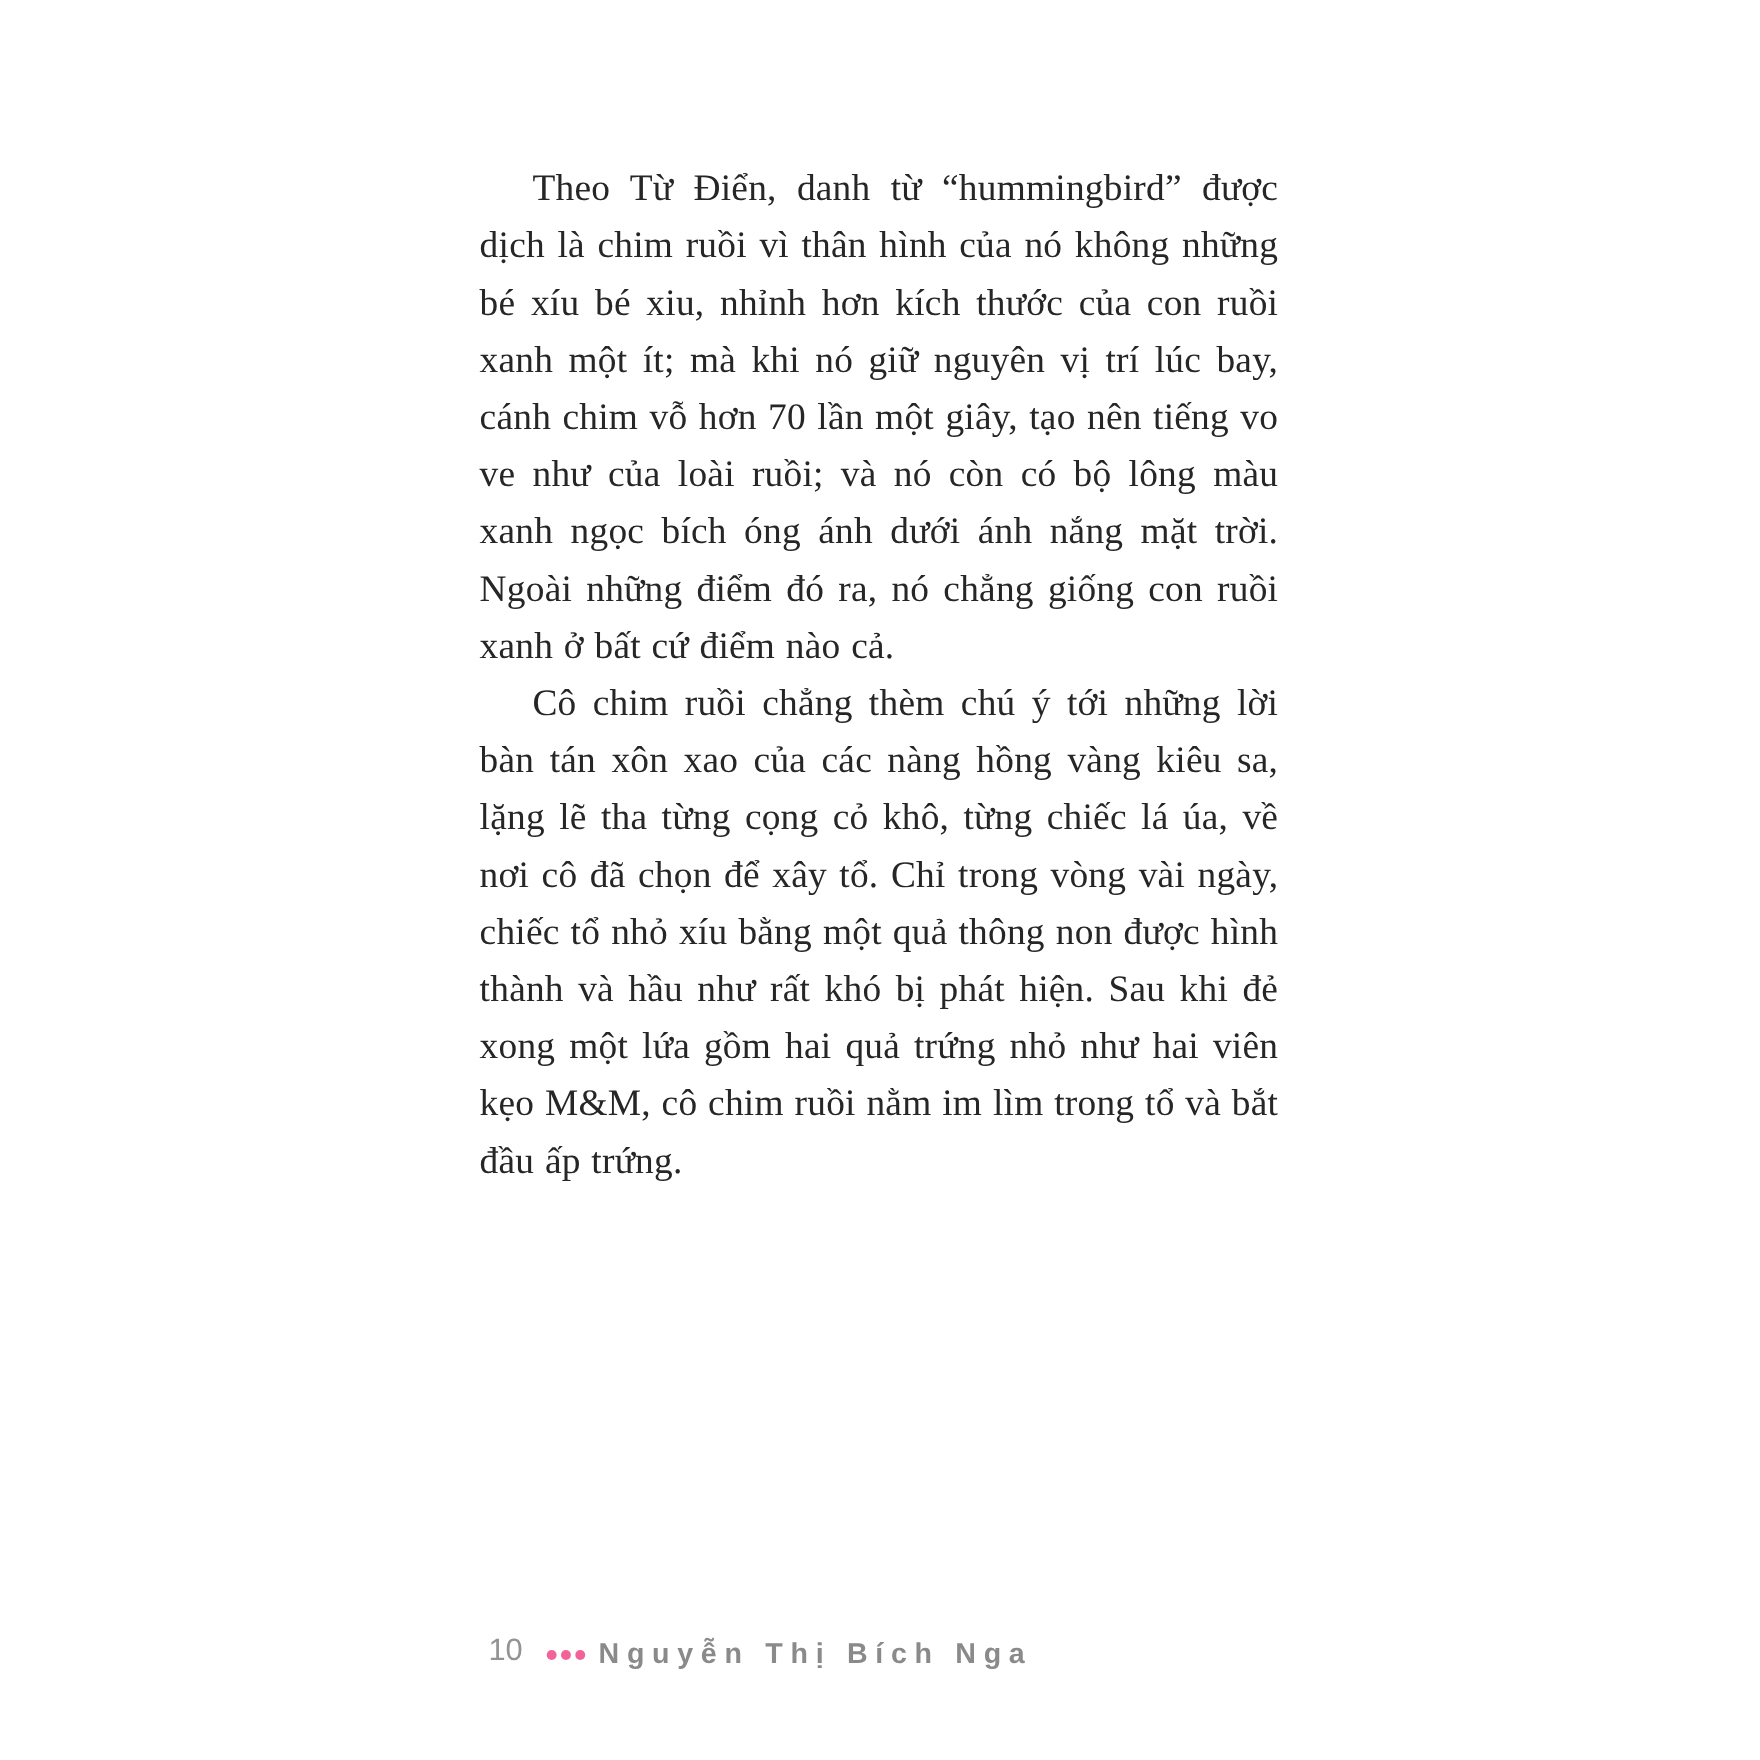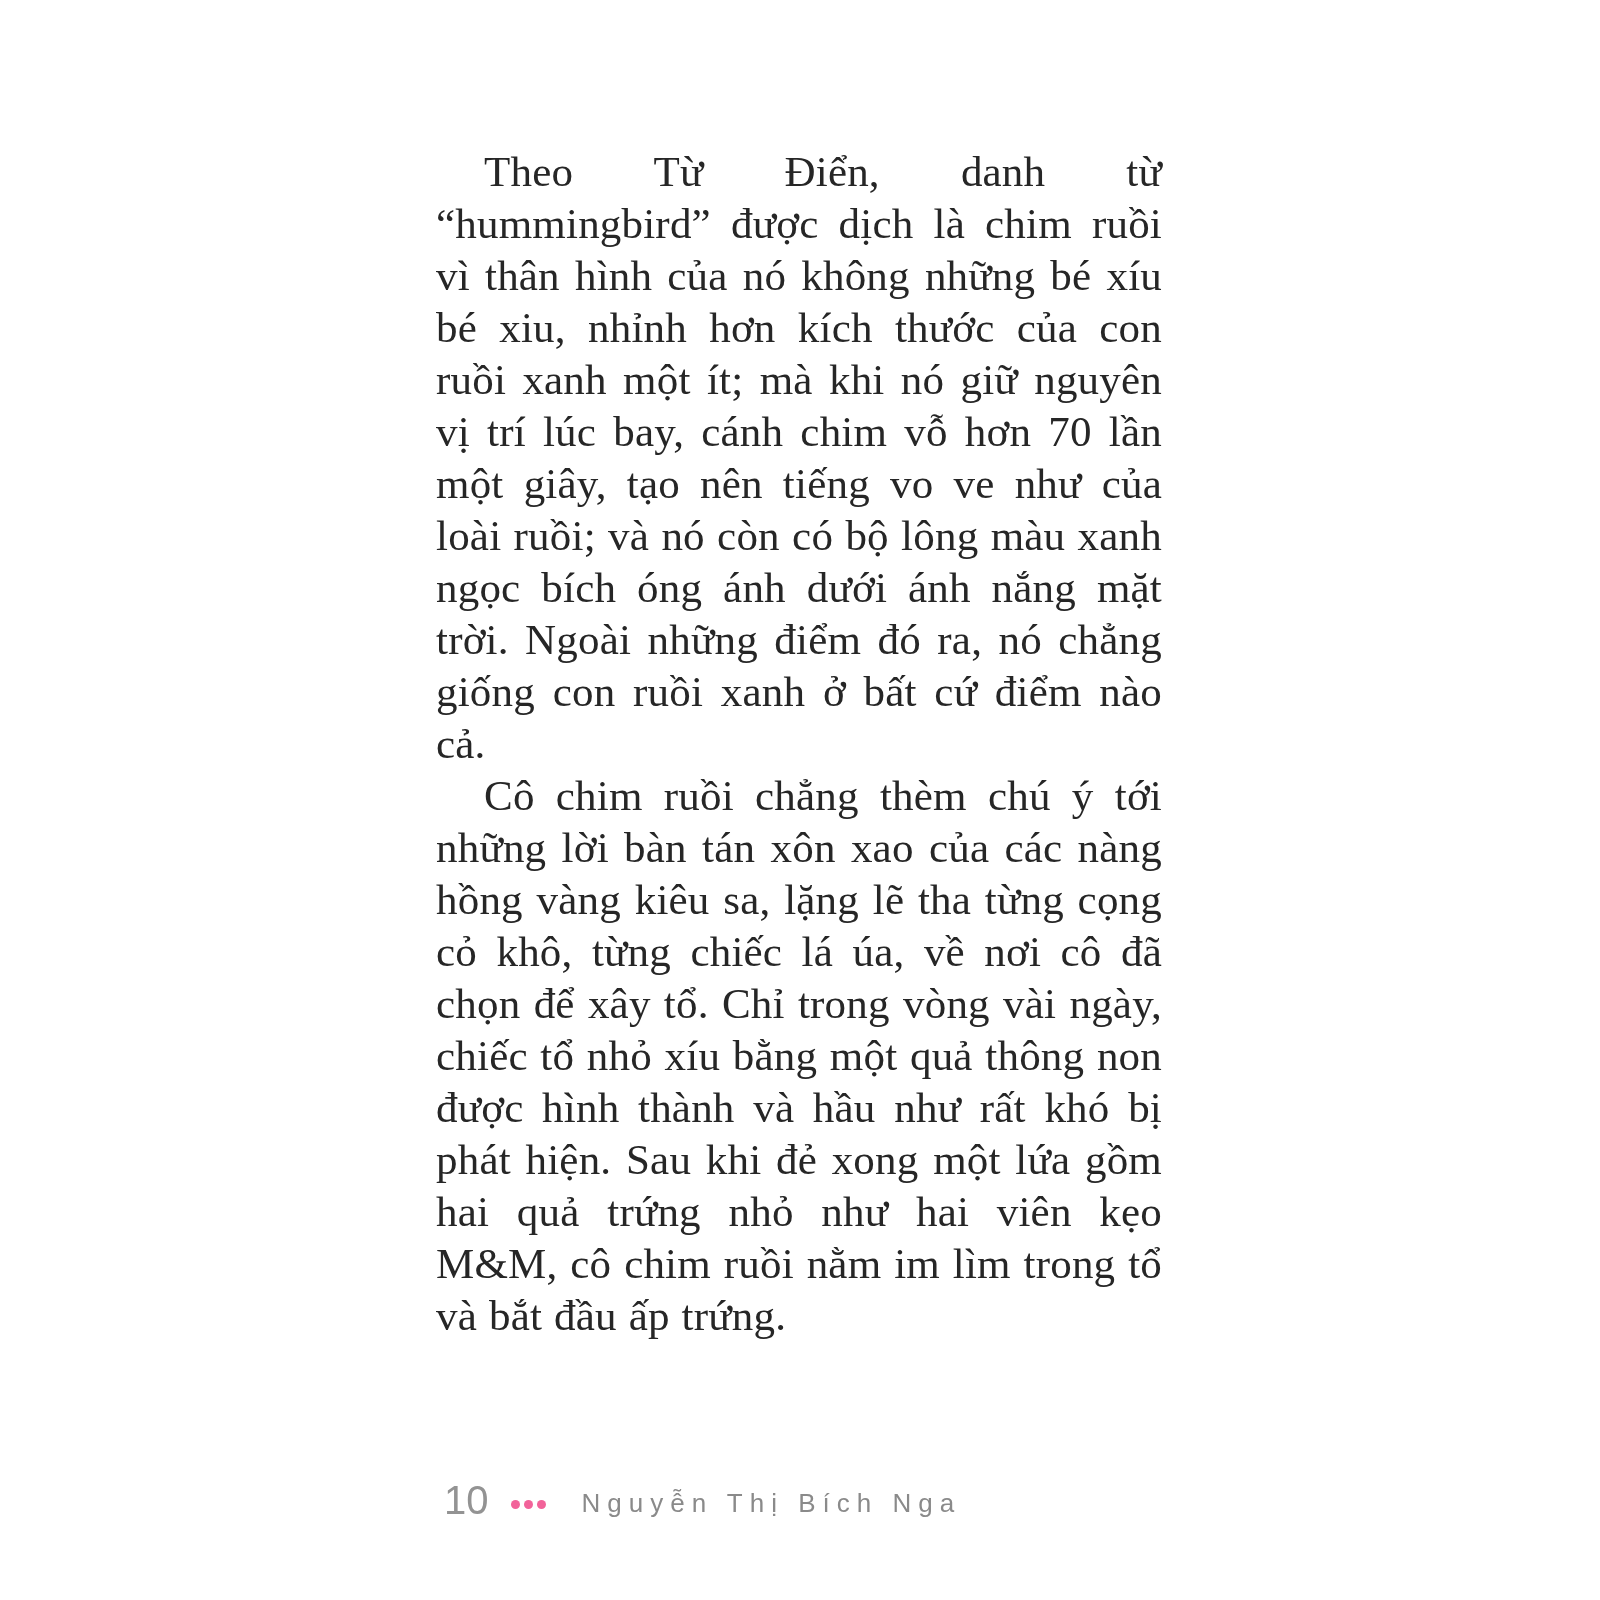--- a/index.html
+++ b/index.html
@@ -21,65 +21,65 @@
     width: 1600px;
     height: 1600px;
     background: #ffffff;
   }
   .text-block {
     position: absolute;
     top: 146px;
     left: 436px;
     width: 726px;
     color: #262626;
-    font-size: 43px;
+    font-size: 34px;
     line-height: 52px;
     text-align: justify;
   }
   .text-block p {
     margin: 0;
     padding: 0;
     text-indent: 48px;
     letter-spacing: 0.2px;
     word-spacing: 1px;
   }
   .page-footer {
     position: absolute;
     top: 1478px;
     left: 444px;
     display: flex;
     align-items: center;
     font-family: "Liberation Sans", sans-serif;
   }
   .page-num {
     color: #939393;
-    font-size: 40px;
+    font-size: 28px;
     line-height: 44px;
     font-weight: 400;
   }
   .dots {
     display: inline-flex;
     align-items: center;
     margin-left: 22px;
     margin-top: 8px;
   }
   .dots i {
     display: block;
     width: 9px;
     height: 9px;
     border-radius: 50%;
     background: #f2639a;
     margin-right: 4px;
   }
   .author {
-    margin-left: 32px;
+    margin-left: 8px;
     margin-top: 6px;
     color: #8a8a8a;
     font-size: 26px;
-    font-weight: 400;
+    font-weight: 700;
     letter-spacing: 7px;
     white-space: nowrap;
   }
 </style>
 </head>
 <body>
 
 <div class="page">
 
   <main class="text-block">

